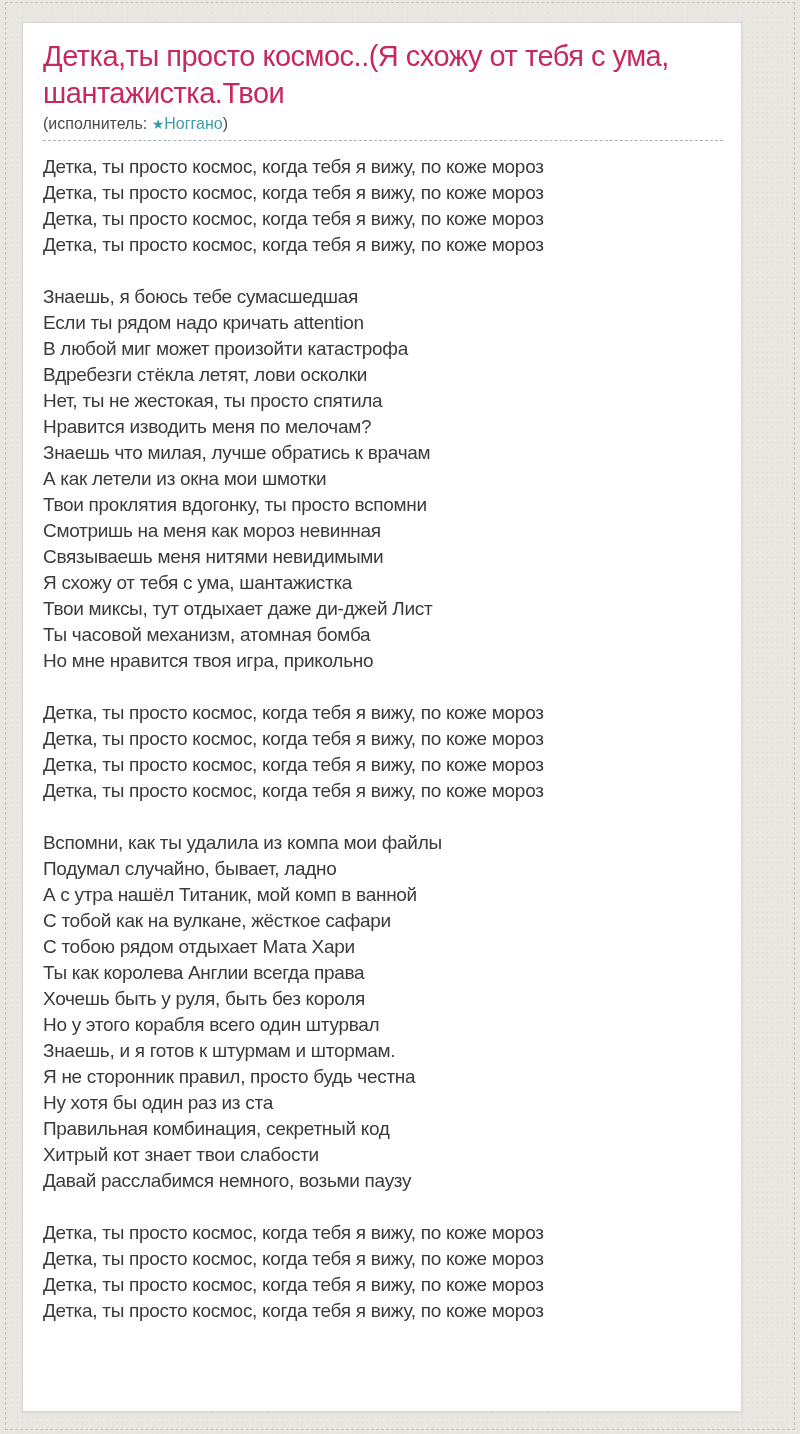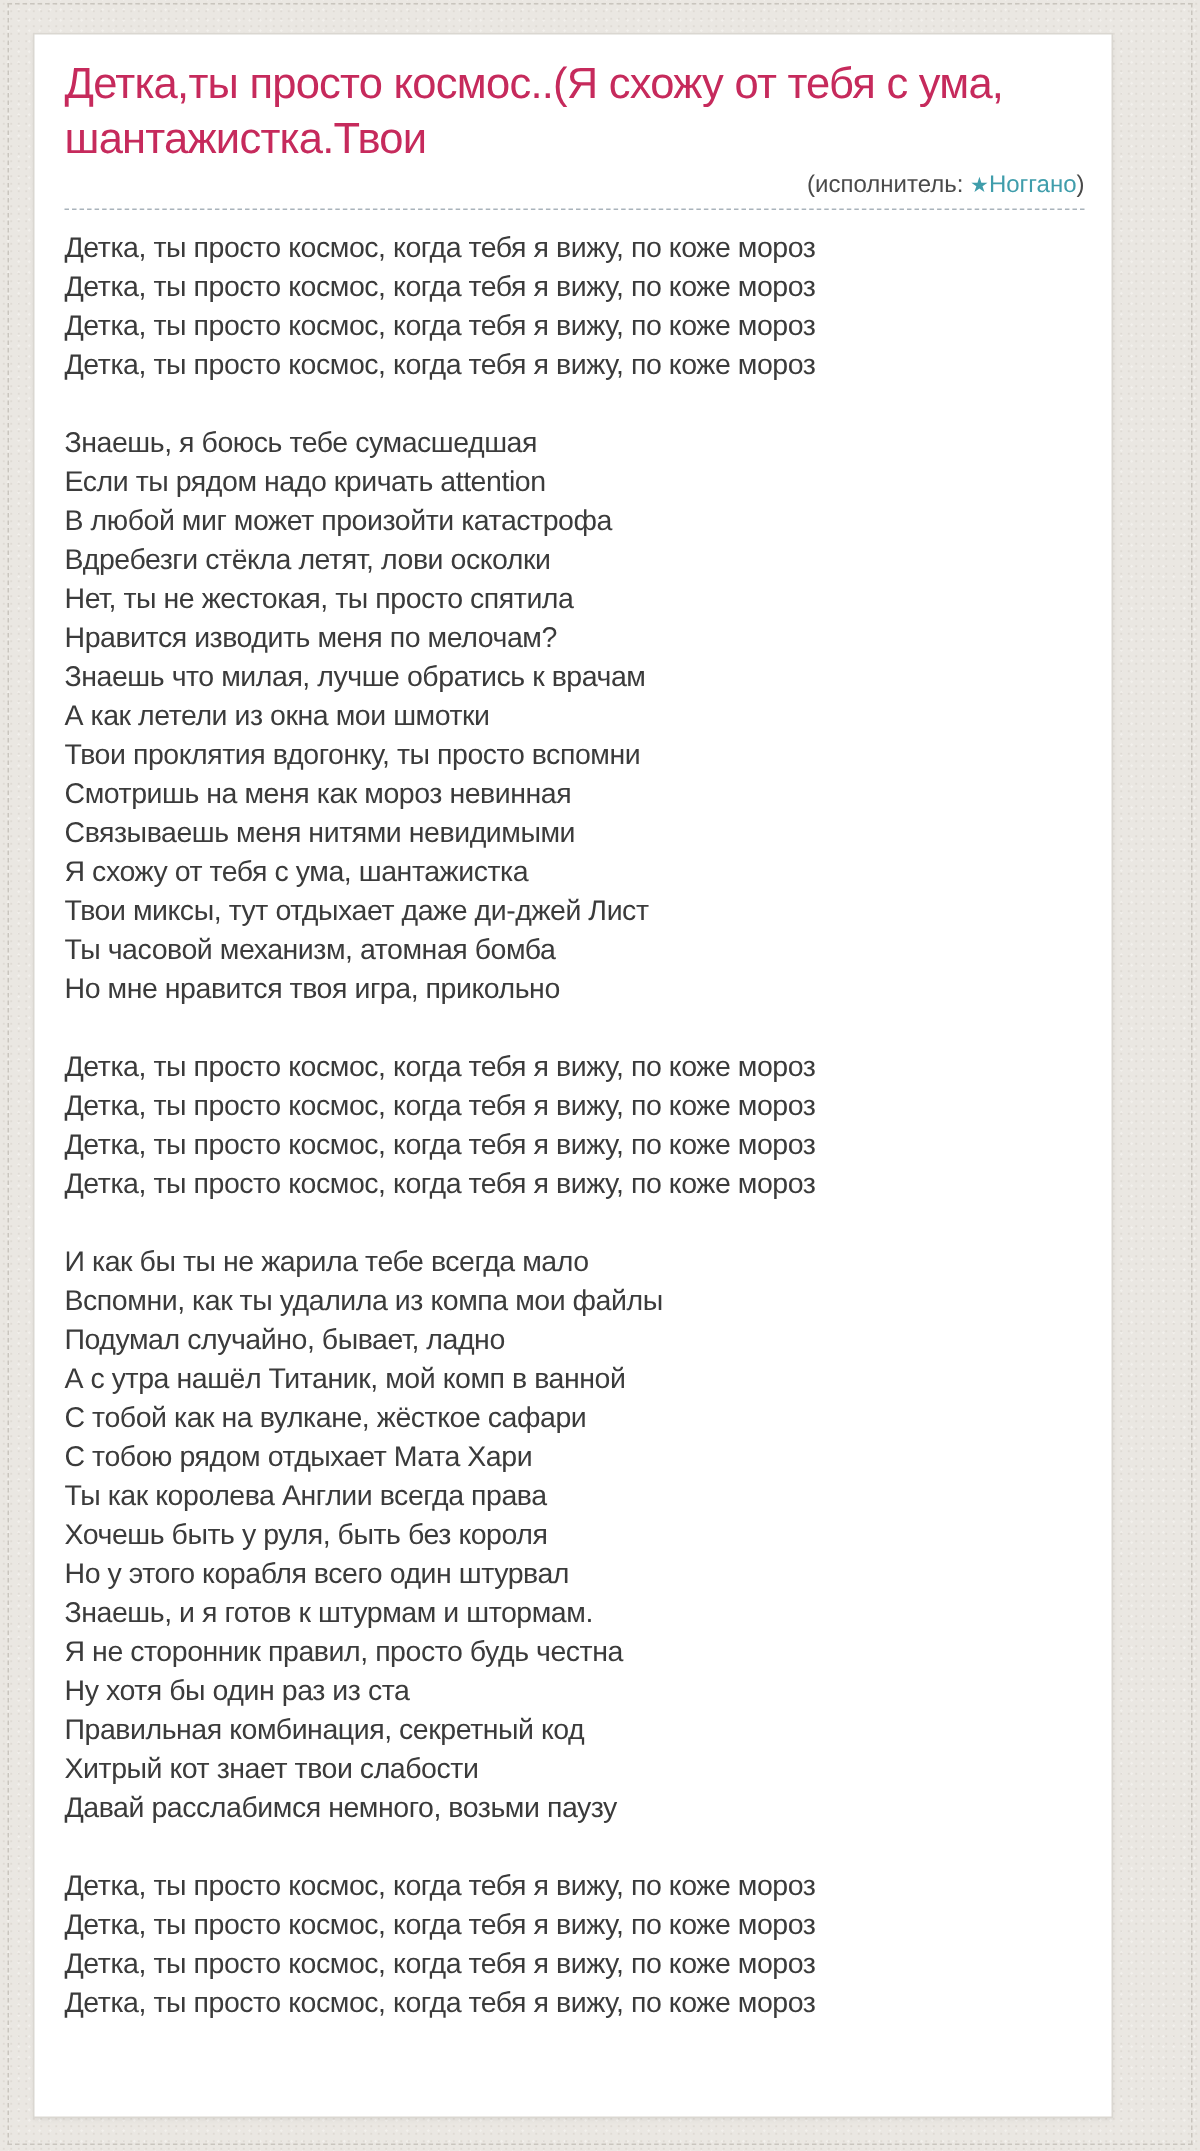--- a/index.html
+++ b/index.html
@@ -51,21 +51,20 @@
     letter-spacing: -0.5px;
   }
 
   .artist-line {
     margin-top: 2px;
     font-size: 16px;
     line-height: 19px;
     color: #4a4a4a;
     padding-bottom: 6px;
     border-bottom: 1px dashed #a9b3bb;
-    text-align: right;
   }
 
   .artist-link {
     color: #3f9dab;
     text-decoration: none;
     cursor: pointer;
   }
 
   .artist-link .star { font-size: 14px; }
 
@@ -115,21 +114,20 @@
         <div class="line">Ты часовой механизм, атомная бомба</div>
         <div class="line">Но мне нравится твоя игра, прикольно</div>
       </div>
       <div class="stanza">
         <div class="line">Детка, ты просто космос, когда тебя я вижу, по коже мороз</div>
         <div class="line">Детка, ты просто космос, когда тебя я вижу, по коже мороз</div>
         <div class="line">Детка, ты просто космос, когда тебя я вижу, по коже мороз</div>
         <div class="line">Детка, ты просто космос, когда тебя я вижу, по коже мороз</div>
       </div>
       <div class="stanza">
-        <div class="line">И как бы ты не жарила тебе всегда мало</div>
         <div class="line">Вспомни, как ты удалила из компа мои файлы</div>
         <div class="line">Подумал случайно, бывает, ладно</div>
         <div class="line">А с утра нашёл Титаник, мой комп в ванной</div>
         <div class="line">С тобой как на вулкане, жёсткое сафари</div>
         <div class="line">С тобою рядом отдыхает Мата Хари</div>
         <div class="line">Ты как королева Англии всегда права</div>
         <div class="line">Хочешь быть у руля, быть без короля</div>
         <div class="line">Но у этого корабля всего один штурвал</div>
         <div class="line">Знаешь, и я готов к штурмам и штормам.</div>
         <div class="line">Я не сторонник правил, просто будь честна</div>

